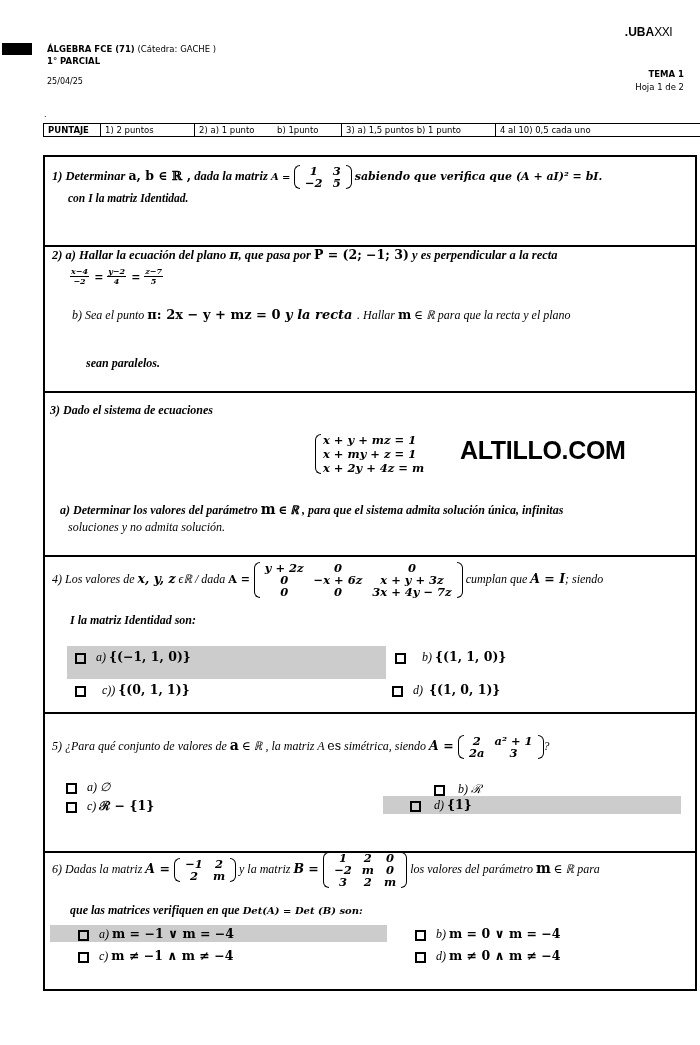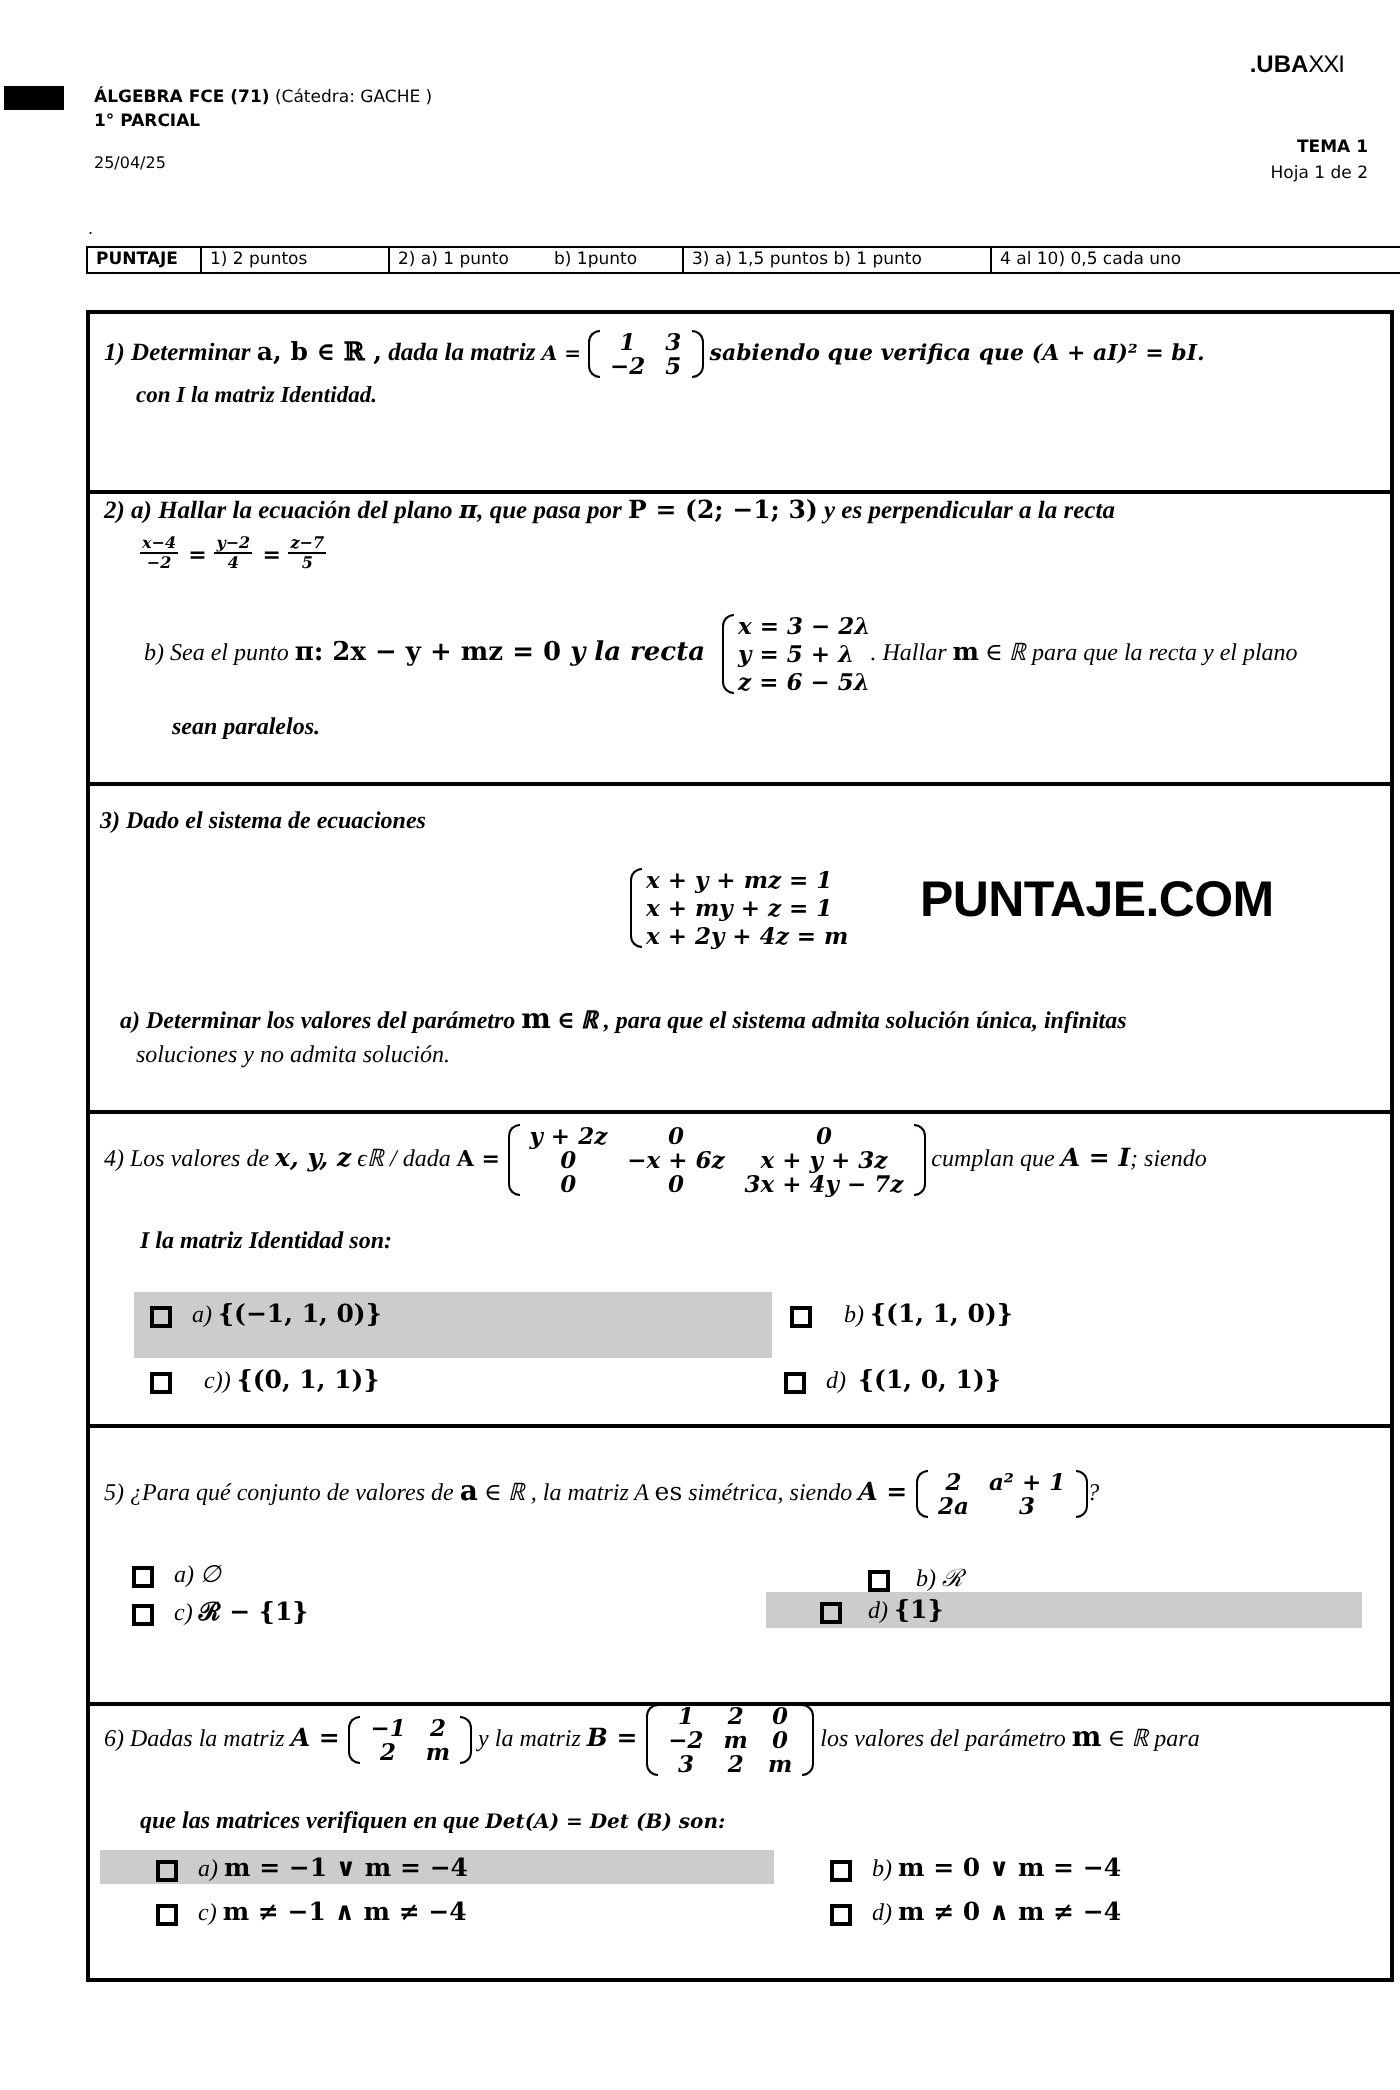--- a/index.html
+++ b/index.html
@@ -89,38 +89,34 @@
 </div>
 <div class="row" style="left:70px; top:266px;">
   <span class="frac"><div class="num">x−4</div><div>−2</div></span>
   <span class="mup" style="font-size:11px;"> = </span>
   <span class="frac"><div class="num">y−2</div><div>4</div></span>
   <span class="mup" style="font-size:11px;"> = </span>
   <span class="frac"><div class="num">z−7</div><div>5</div></span>
 </div>
 <div class="row ser" style="left:72px; top:306px; font-size:12px;">
   <span>b) Sea el punto </span><span class="mup" style="font-size:13px;">π: 2x − y + mz = 0</span><span class="mup" style="font-size:13px; font-style:italic;"> y la recta </span>
-  <span class="brace" style="margin-left:4px;">
-    <div>x = 3 − 2λ</div>
-    <div>y = 5 + λ</div>
-    <div>z = 6 − 5λ</div>
-  </span><span>. Hallar </span><span class="mup">m</span><span> ∈ ℝ para que la recta y el plano</span>
+  <span>. Hallar </span><span class="mup">m</span><span> ∈ ℝ para que la recta y el plano</span>
 </div>
 <div class="row ser" style="left:86px; top:356px; font-weight:bold; font-size:12px;">sean paralelos.</div>
 
 <div class="ex" style="top:391px; height:166px;"></div>
 <div class="row ser" style="left:50px; top:403px; font-weight:bold; font-size:12px;">3)  Dado el sistema de ecuaciones</div>
 <div class="row" style="left:315px; top:433px;">
   <span class="brace">
     <div style="font-style:italic;">x + y + mz = 1</div>
     <div style="font-style:italic;">x + my + z = 1</div>
     <div style="font-style:italic;">x + 2y + 4z = m</div>
   </span>
 </div>
-<div class="abs altillo">PUNTAJE.COM</div>
+<div class="abs altillo">ALTILLO.COM</div>
 <div class="row ser" style="left:60px; top:501px; font-weight:bold; font-size:12px;">
   <span>a)  Determinar los valores del parámetro   </span><span class="mup" style="font-size:14px;">m</span><span> ∈ ℝ ,  para que el sistema admita solución única, infinitas</span>
 </div>
 <div class="row ser" style="left:68px; top:520px; font-weight:normal; font-size:12px;">soluciones  y no admita solución.</div>
 
 <div class="ex" style="top:555px; height:159px;"></div>
 <div class="row ser" style="left:52px; top:562px; font-size:12px;">
   <span>4)  Los valores de </span><span class="mup" style="font-style:italic;">x, y, z</span><span> ϵℝ / dada  </span><span class="mup" style="font-size:11px;">A = </span>
   <span class="mat"><table>
     <tbody>

